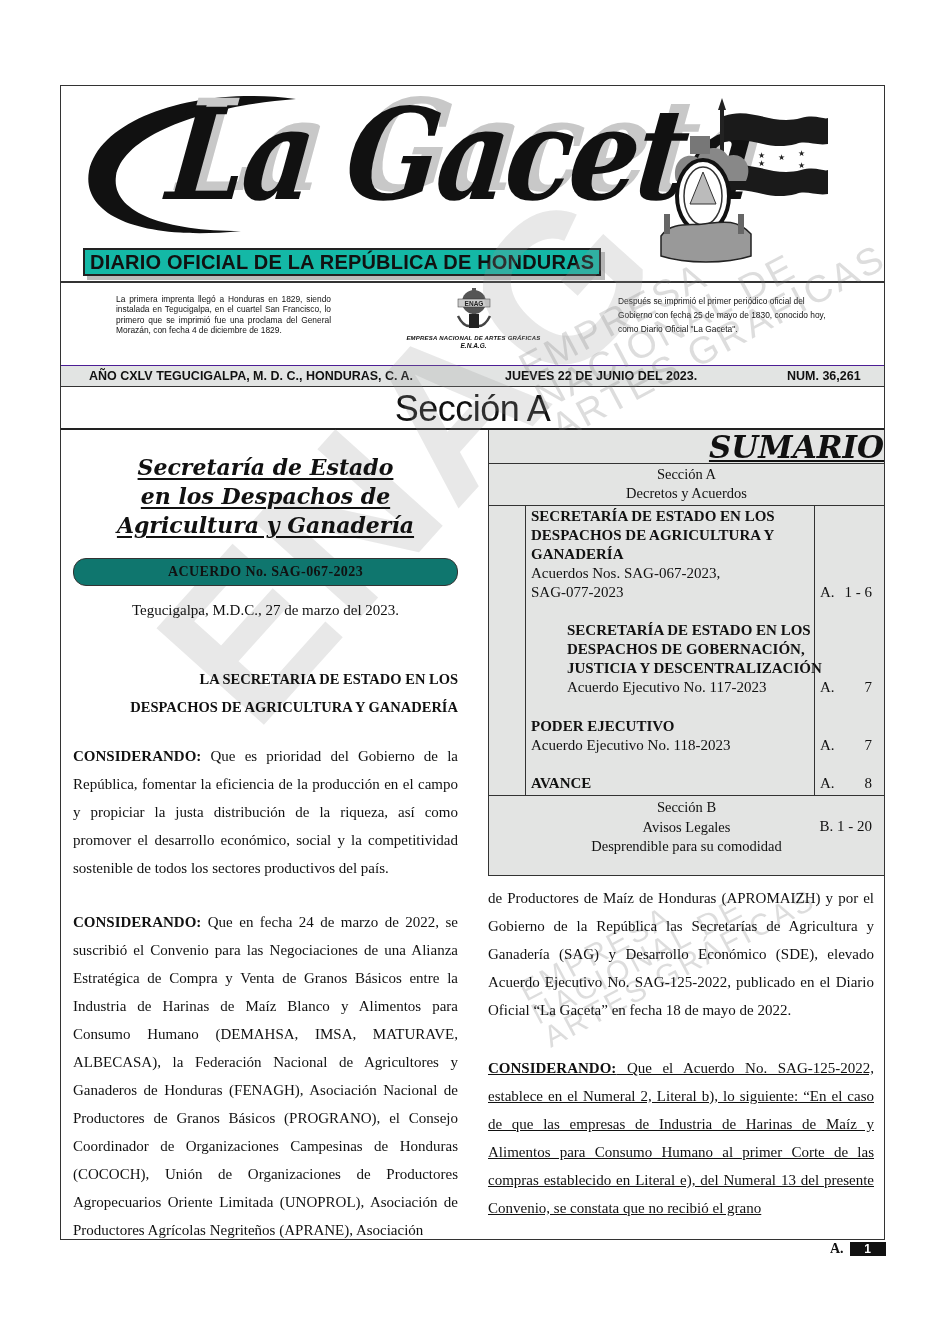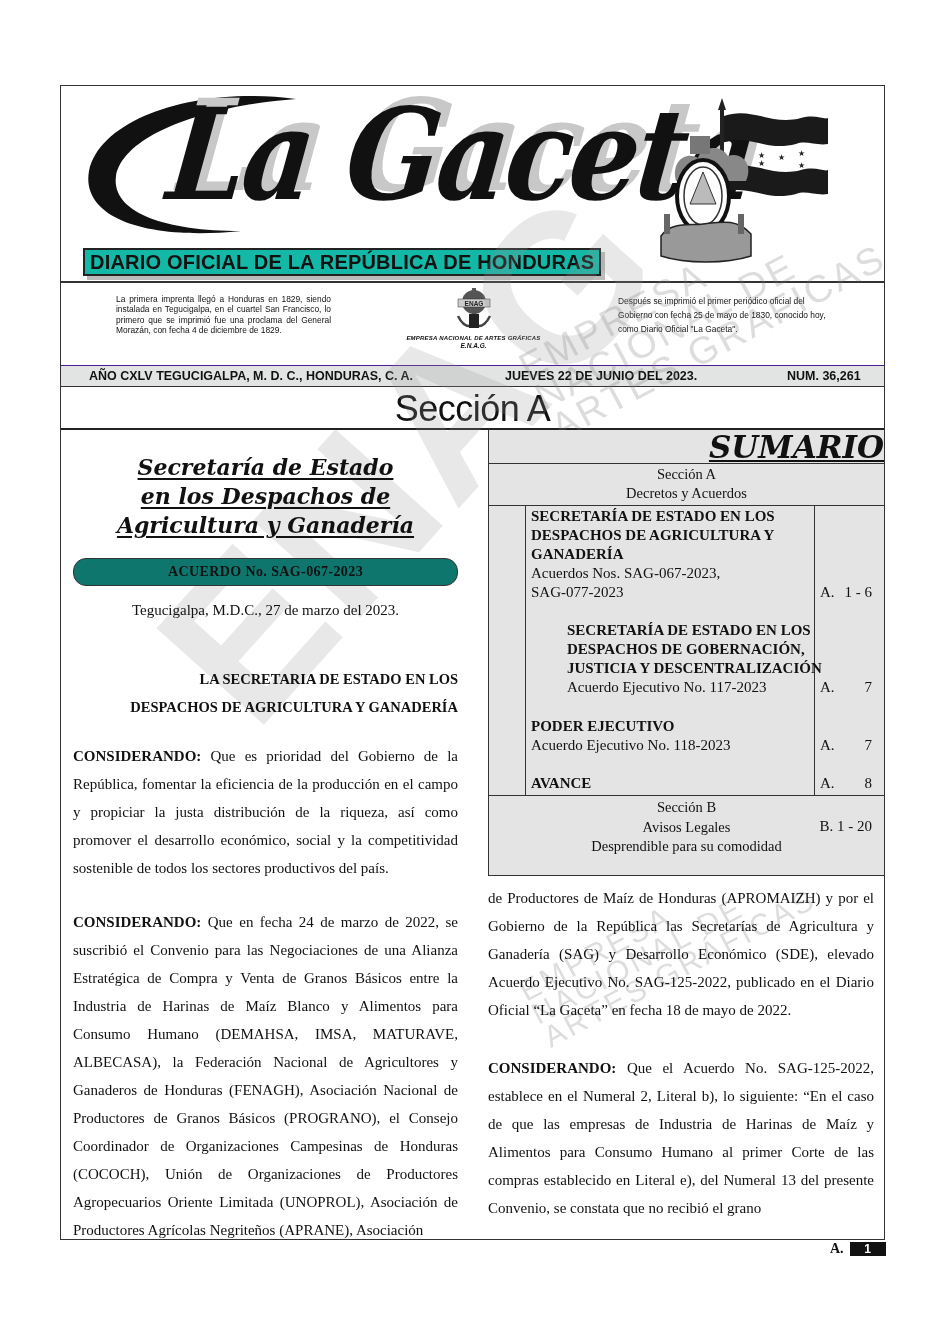--- a/index.html
+++ b/index.html
@@ -202,21 +202,21 @@
       <div>Avisos Legales</div>
       <div>Desprendible para su comodidad</div>
       <span class="pgB">B.  1 - 20</span>
     </div>
   </div>
 
   <div class="rightcol">
     <p class="para" style="margin:0;">
       <span>de Productores de Maíz de Honduras (APROMAIZH) y por el Gobierno de la República las Secretarías de Agricultura y Ganadería (SAG) y Desarrollo Económico  (SDE), elevado Acuerdo Ejecutivo No. SAG-125-2022, publicado en el Diario Oficial “La Gaceta” en fecha 18 de mayo de 2022.</span>
     </p>
-    <p class="para" style="margin:30px 0 0 0;">
+    <p class="para" style="margin:30px 0 0 0;text-decoration:underline;">
       <b>CONSIDERANDO:</b><span> Que el Acuerdo No. SAG-125-2022, establece en el Numeral 2, Literal b), lo siguiente:  “En el caso de que las empresas de Industria de Harinas de Maíz y Alimentos para Consumo Humano al  primer Corte de las compras establecido en Literal e), del Numeral 13 del presente Convenio, se constata que no recibió el grano</span>
     </p>
   </div>
 </div>
 
 <div class="footer">
   <span class="sec">A.</span>
   <span class="num">1</span>
 </div>
 

